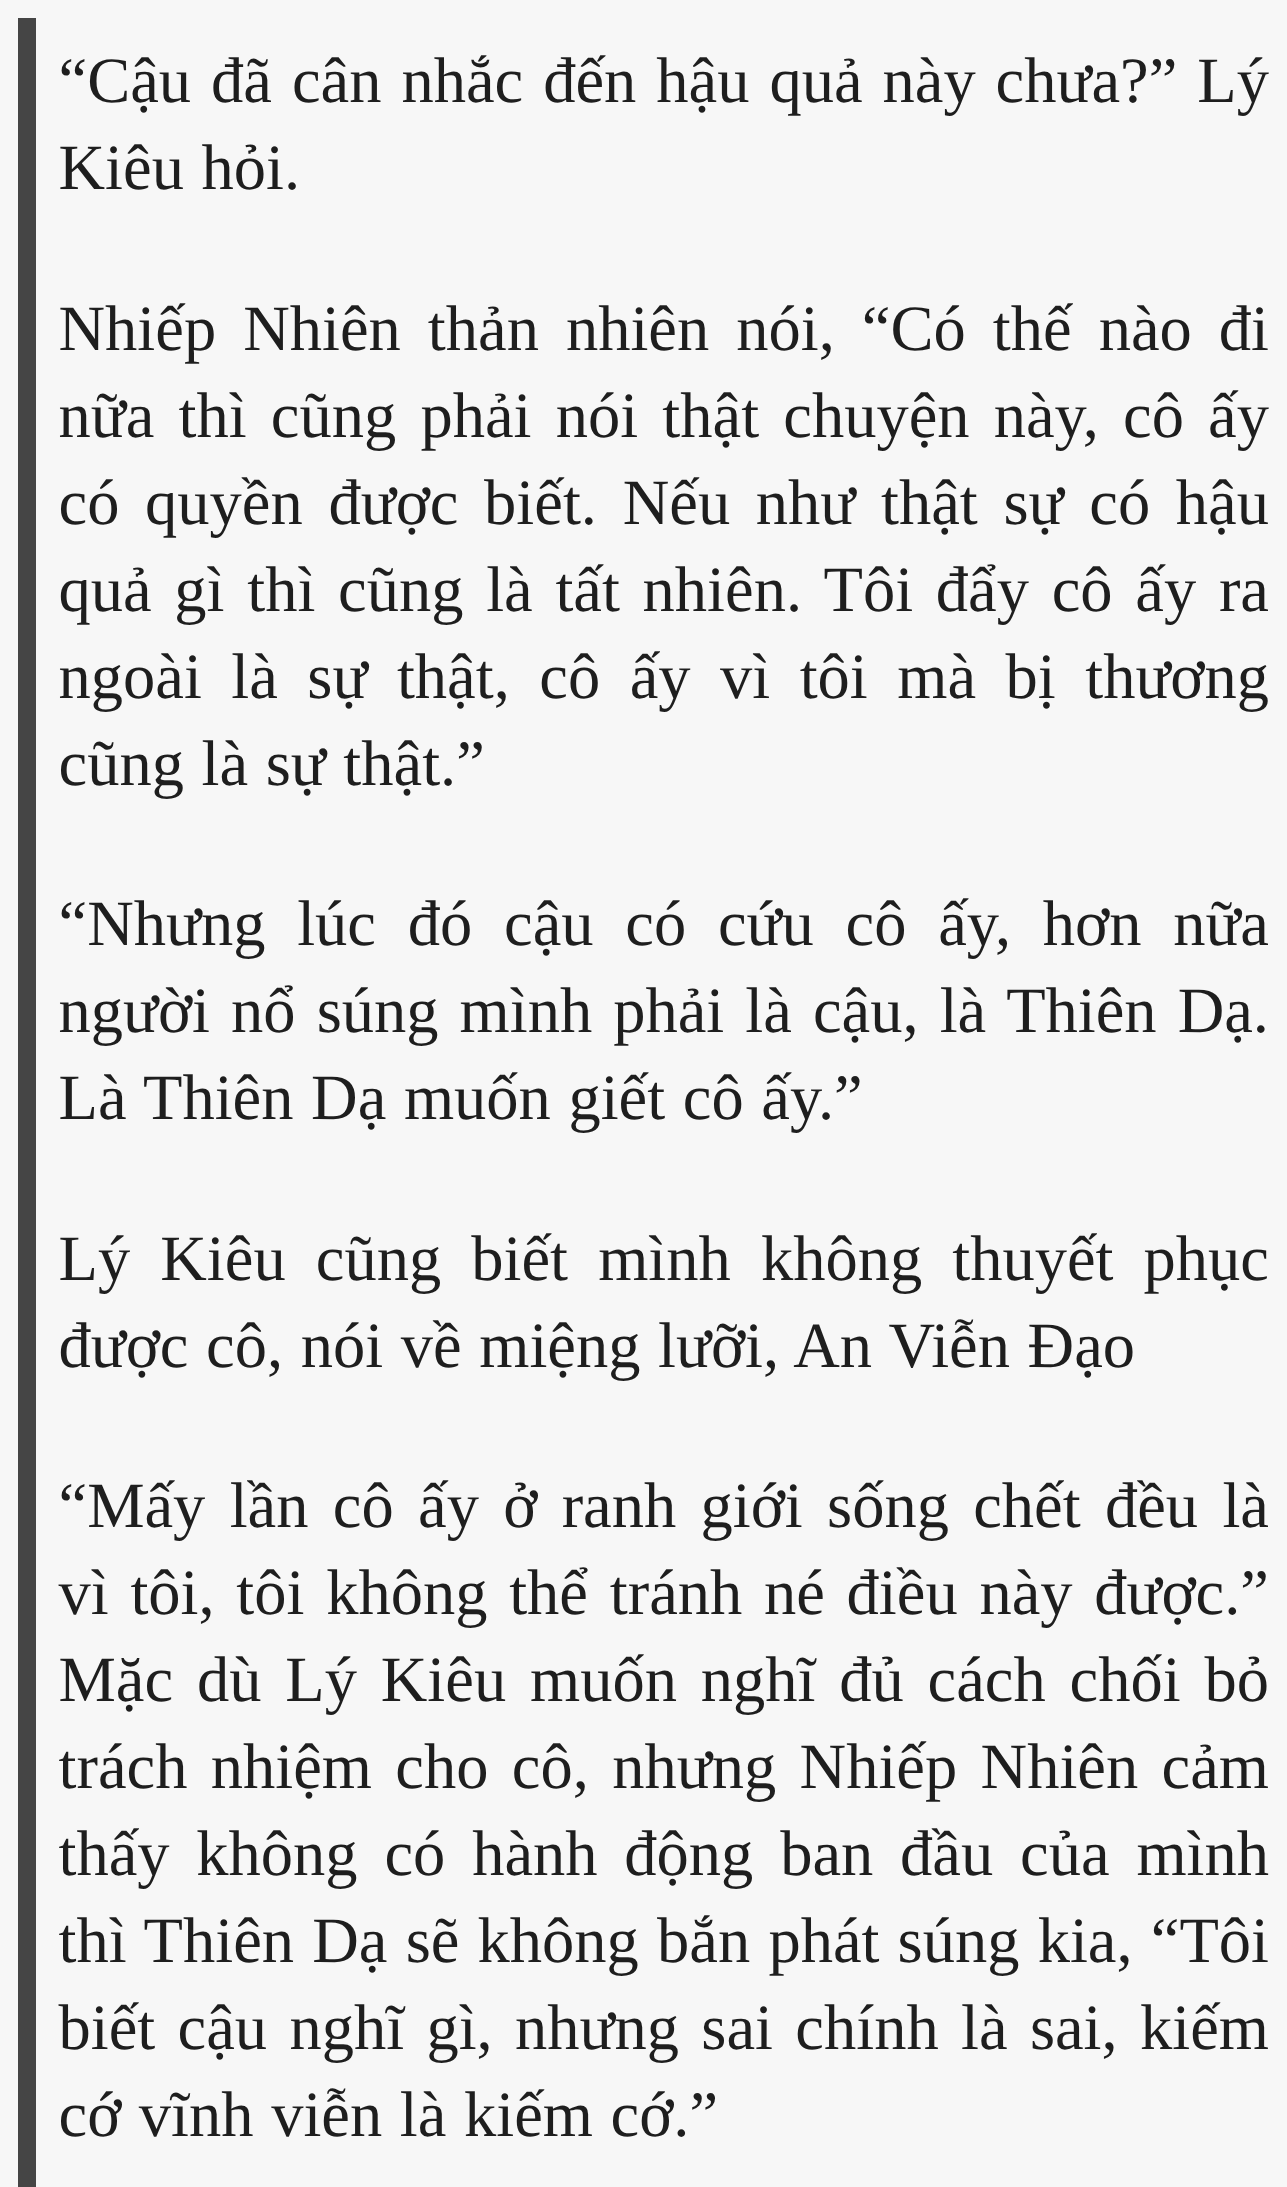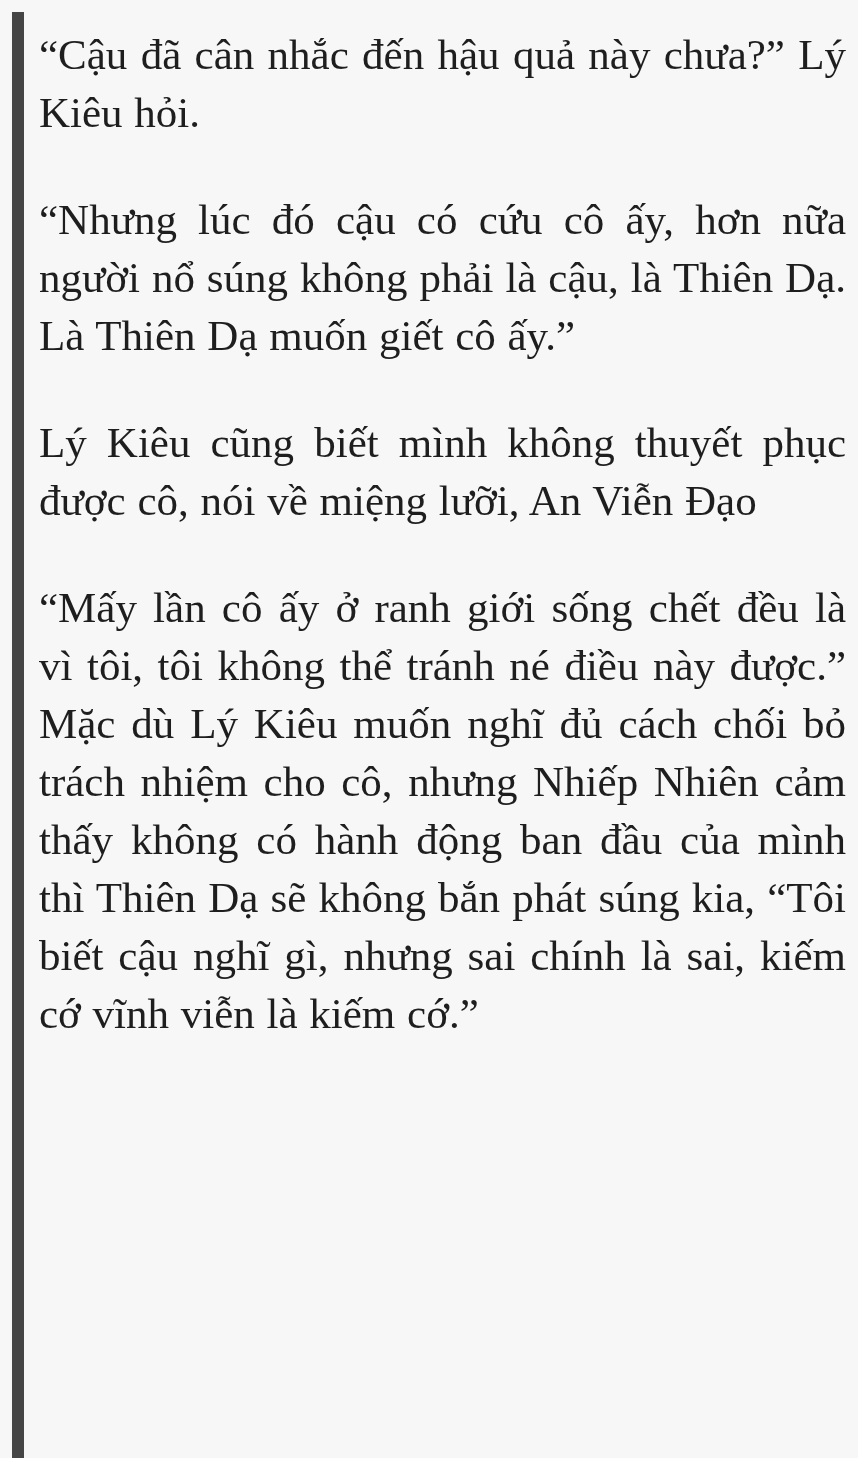--- a/index.html
+++ b/index.html
@@ -56,17 +56,18 @@
   }
 </style>
 </head>
 <body>
 
 <div class="page">
   <div class="left-edge"></div>
   <div class="right-edge"></div>
   <main class="text-column">
     <p class="para">“Cậu đã cân nhắc đến hậu quả này chưa?” Lý Kiêu hỏi.</p>
-    <p class="para">“Nhưng lúc đó cậu có cứu cô ấy, hơn nữa người nổ súng không phải là cậu, là Thiên Dạ. Là Thiên Dạ muốn giết cô ấy.”</p>
+    <p class="para">Nhiếp Nhiên thản nhiên nói, “Có thế nào đi nữa thì cũng phải nói thật chuyện này, cô ấy có quyền được biết. Nếu như thật sự có hậu quả gì thì cũng là tất nhiên. Tôi đẩy cô ấy ra ngoài là sự thật, cô ấy vì tôi mà bị thương cũng là sự thật.”</p>
+    <p class="para">“Nhưng lúc đó cậu có cứu cô ấy, hơn nữa người nổ súng mình phải là cậu, là Thiên Dạ. Là Thiên Dạ muốn giết cô ấy.”</p>
     <p class="para">Lý Kiêu cũng biết mình không thuyết phục được cô, nói về miệng lưỡi, An Viễn Đạo</p>
     <p class="para">“Mấy lần cô ấy ở ranh giới sống chết đều là vì tôi, tôi không thể tránh né điều này được.” Mặc dù Lý Kiêu muốn nghĩ đủ cách chối bỏ trách nhiệm cho cô, nhưng Nhiếp Nhiên cảm thấy không có hành động ban đầu của mình thì Thiên Dạ sẽ không bắn phát súng kia, “Tôi biết cậu nghĩ gì, nhưng sai chính là sai, kiếm cớ vĩnh viễn là kiếm cớ.”</p>
   </main>
 </div>
 
 </body></html>

